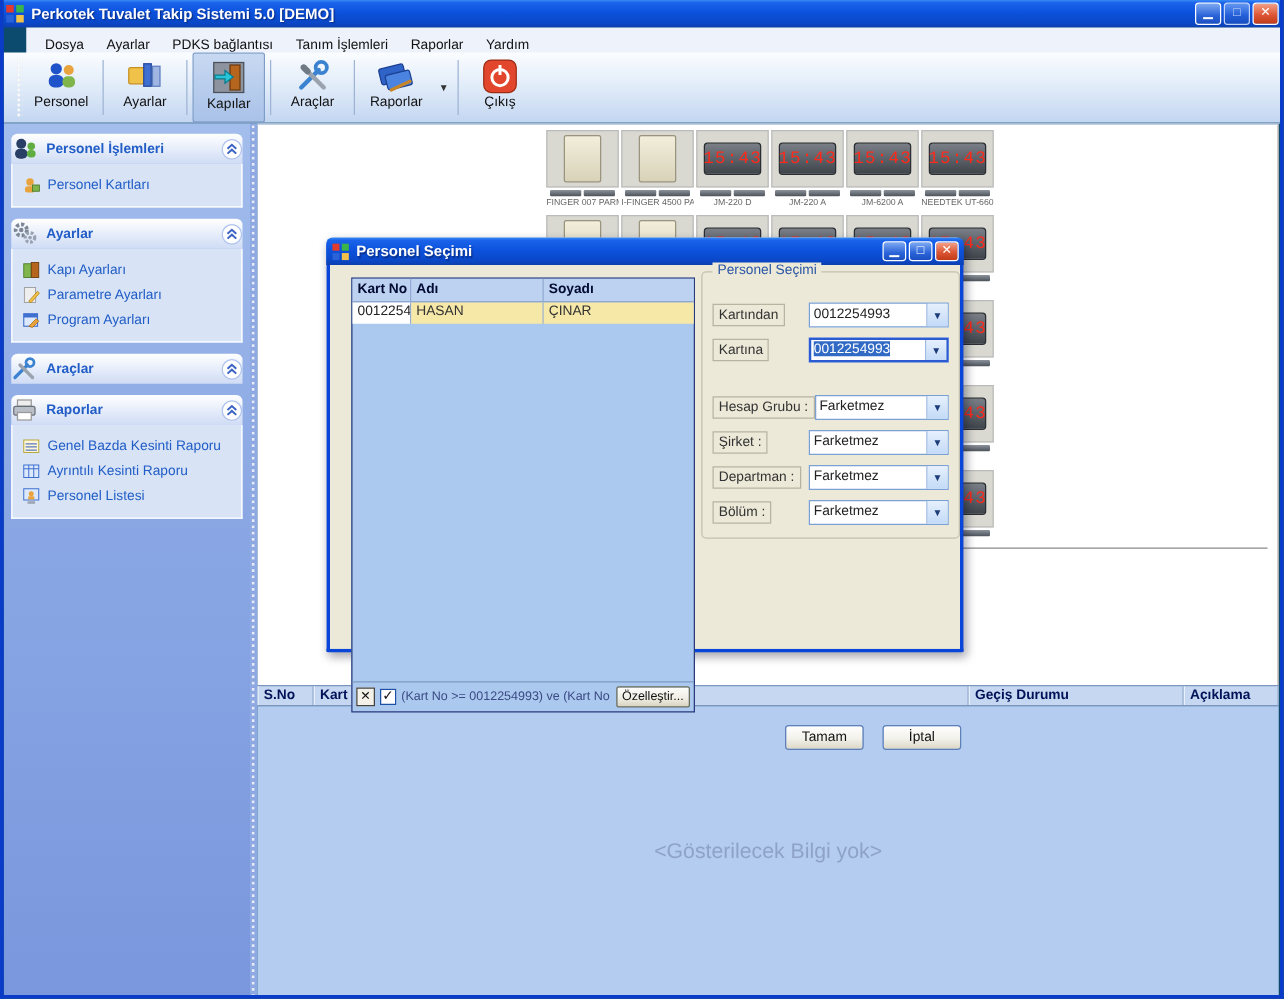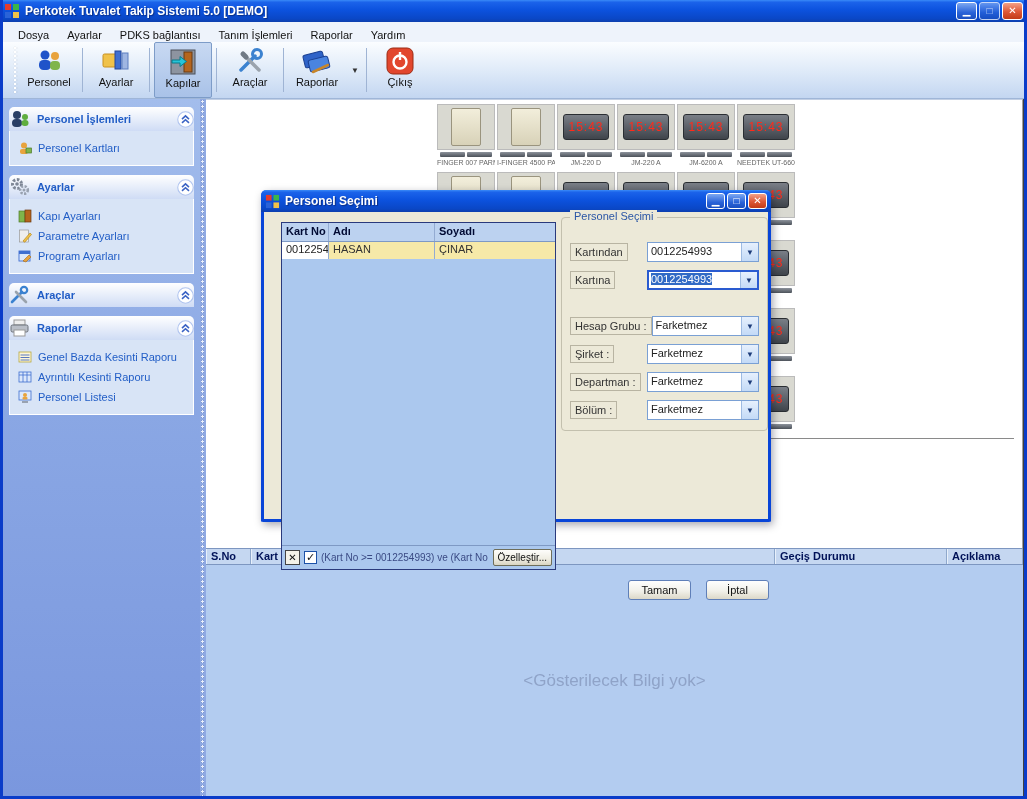--- a/index.html
+++ b/index.html
@@ -1,37 +1,37 @@
 <!DOCTYPE html>
 <html><head>
 <meta charset="utf-8">
 <style>
   * { margin:0; padding:0; box-sizing:border-box; }
   html,body { background:#4a6cae; }
   body { font-family:"Liberation Sans","DejaVu Sans",sans-serif; font-size:11px; color:#111; }
-  .window { position:relative; width:1027px; height:799px; background:#404040; overflow:hidden;
+  .window { position:relative; width:1027px; height:799px; background:#0c4a6e; overflow:hidden;
             border-left:3px solid #0a3cc9; border-right:3px solid #0a3cc9; border-bottom:3px solid #0a3cc9; }
 
   
   .titlebar { position:absolute; left:-3px; right:-3px; top:0; height:22px;
     background:linear-gradient(180deg,#3a8bf8 0%,#1b63ea 10%,#0c52de 45%,#0a47c6 85%,#0d3fae 100%);
     display:flex; align-items:center; padding:0 4px; }
   .titlebar .ttl { color:#fff; font-weight:bold; font-size:12px; margin-left:5px;
     text-shadow:1px 1px 1px #0a2f87; flex:1; white-space:nowrap; }
   .winbtns { display:flex; gap:2px; }
   .wbtn { width:21px; height:18px; border-radius:3px; border:1px solid #fff;
     display:flex; align-items:center; justify-content:center; color:#fff; font-size:10px; font-weight:bold;
     background:linear-gradient(#7da8f2,#2a63d8 60%,#1b4fc0); cursor:pointer; }
   .wbtn.max { opacity:.75; }
   .wbtn.close { background:linear-gradient(#f3a188,#dd5736 55%,#c23b17); }
   .wbtn .glyph { line-height:1; }
 
   
-  .menubar { position:absolute; left:0; right:0; top:22px; height:32px; background:#eef3fb;
-    border-bottom:7px solid #737373; display:flex; align-items:center; padding-left:6px; }
+  .menubar { position:absolute; left:18px; right:0; top:22px; height:32px; background:#eef3fb;
+    border-bottom:4px solid #737373; display:flex; align-items:center; padding-left:6px; }
   .menubar span { padding:2px 9px; cursor:default; }
 
   
   .toolbar { position:absolute; left:0; right:0; top:42px; height:57px;
     background:linear-gradient(#fbfdff,#dde9f8 55%,#c3d6f1); border-bottom:1px solid #9fb6d8;
     display:flex; align-items:stretch; padding-left:8px; }
   .tgrip { width:5px; margin:4px 2px; background-image:radial-gradient(#ffffff 1px, rgba(0,0,0,.25) 1.4px, transparent 1.6px);
     background-size:4px 4px; }
   .tbtn { min-width:58px; padding:4px 6px 13px; display:flex; flex-direction:column; align-items:center;
     justify-content:space-between; cursor:pointer; }
@@ -62,21 +62,21 @@
   .content { position:absolute; left:203px; right:0; top:0; bottom:0; }
   .white-area { position:absolute; left:0; right:1px; top:0; height:449px; background:#fff;
     border-right:1px solid #a0a0a0; border-top:1px solid #c2cfe4; }
   .product-grid { position:absolute; left:230px; top:3px; width:362px;
     display:grid; grid-template-columns:repeat(6,60px); gap:1px 0; }
   .pcell { width:60px; height:67px; padding:1px; cursor:pointer; }
   .pthumb { height:46px; background:#d9d9d1; border:1px solid #bbb; display:flex; align-items:center; justify-content:center; }
   .pcell.beige .pdev { width:30px; height:38px; background:linear-gradient(#f2eedb,#d8d2b8); border:1px solid #9a947e; border-radius:2px; }
   .pcell.dark .pdev { width:46px; height:26px; background:linear-gradient(#7a7f87,#3f444b); border:1px solid #2a2e33;
     border-radius:3px; display:flex; align-items:center; justify-content:center; }
-  .pled { font-family:Liberation Sans, sans-serif; font-size:12px; color:#ff2a1a; letter-spacing:1px; }
+  .pled { font-family:Liberation Mono, monospace; font-size:14px; color:#ff2a1a; letter-spacing:1px; }
   .pbars { display:flex; gap:2px; justify-content:center; margin-top:2px; }
   .pbars i { width:25px; height:5px; background:linear-gradient(#8d939c,#4c525a); border-radius:1px; }
   .pcap { font-size:7px; color:#666; text-align:center; margin-top:2px; white-space:nowrap; overflow:hidden; }
   .page-hline { position:absolute; left:230px; right:8px; top:338px; border-top:1px solid #8a8a8a; }
 
   .grid-header { position:absolute; left:0; right:1px; top:449px; height:17px; display:flex;
     background:#c5d7f1; border-top:1px solid #7d96c0; border-bottom:1px solid #7d96c0; }
   .gh { border-right:1px solid #8fa8cc; border-left:1px solid #e8f0fb; font-weight:bold; color:#001258;
     padding:1px 4px; white-space:nowrap; overflow:hidden; cursor:pointer; }
   .gh.c1{ width:45px; } .gh.c2{ width:524px; } .gh.c3{ width:172px; } .gh.c4{ flex:1; }

